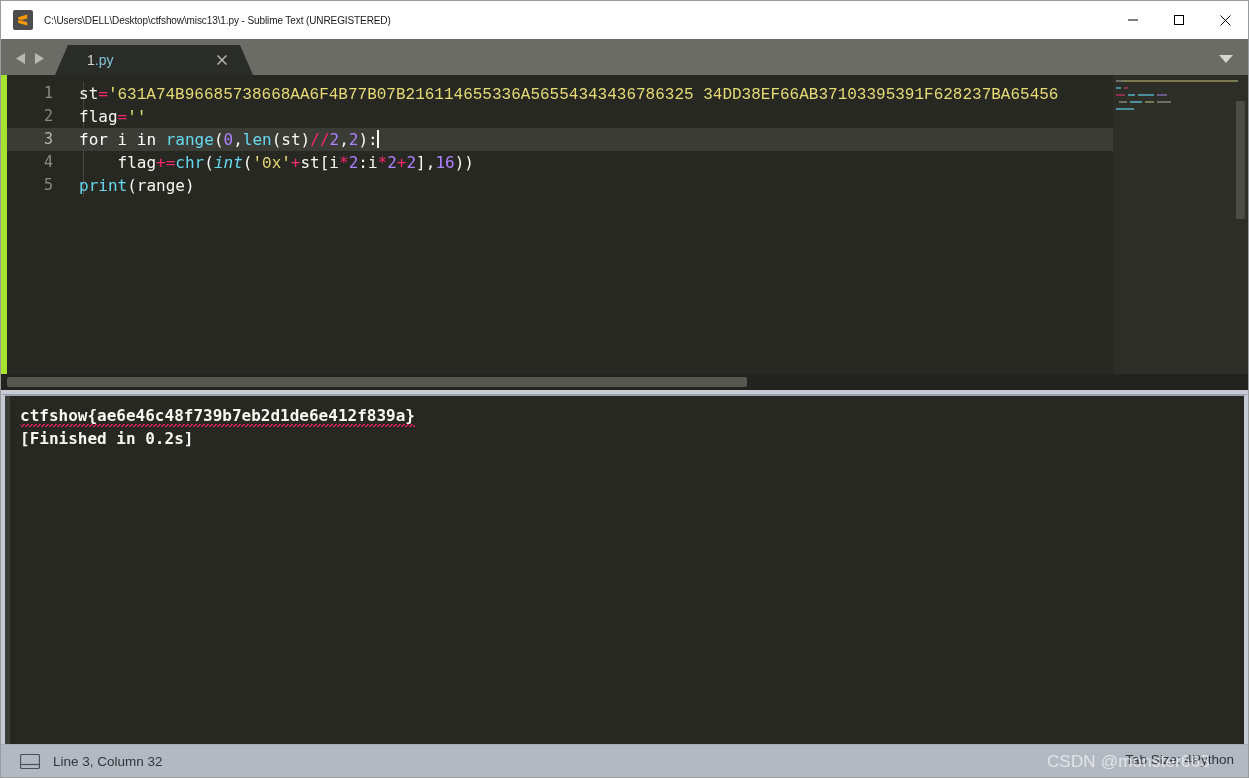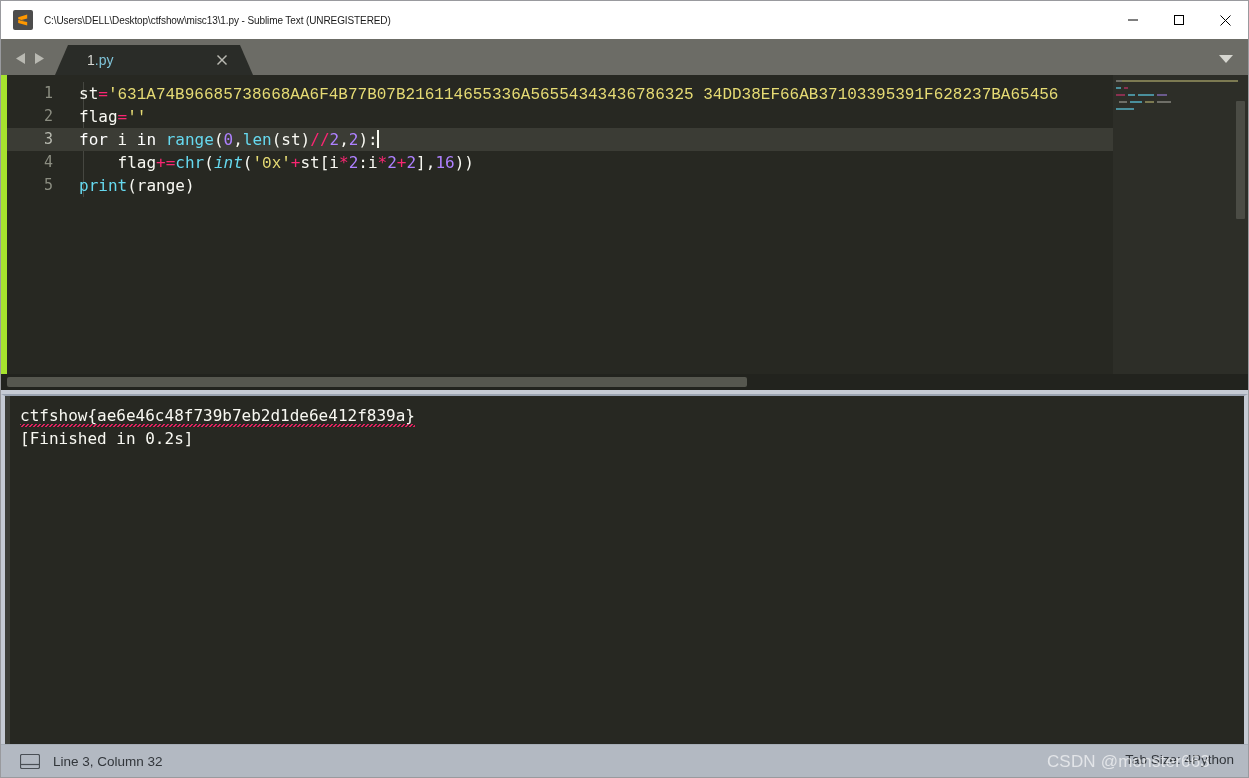--- a/index.html
+++ b/index.html
@@ -285,20 +285,21 @@
     overflow: hidden;
   }
   .out-mod {
     width: 5px;
     min-width: 5px;
     background: #3d3e38;
   }
   .out-body {
     flex: 1;
     padding: 8px 0 12px 10px;
+    font-weight: bold;
   }
   .out-line {
     font-family: "DejaVu Sans Mono", monospace;
     font-size: 16px;
     line-height: 23px;
     color: #f8f8f2;
     white-space: pre;
   }
   .misspell {
     background-image: repeating-linear-gradient(

